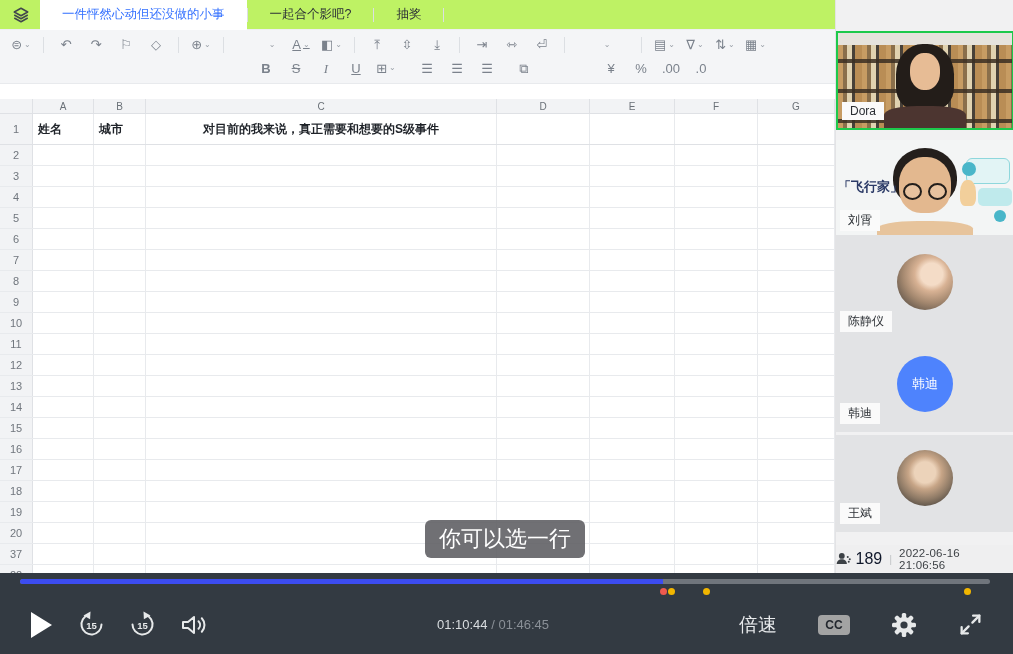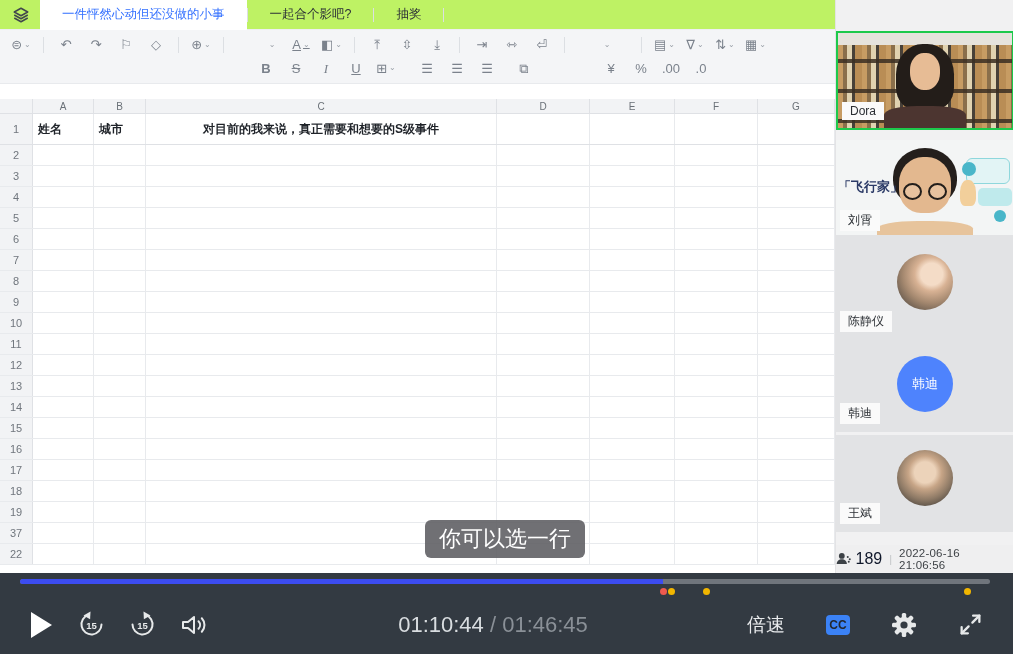--- a/index.html
+++ b/index.html
@@ -81,25 +81,25 @@
 
 .player{position:absolute;left:0;top:573px;width:1013px;height:81px;background:#333a42}
 .track{position:absolute;left:20px;right:23px;top:6px;height:5px;background:#70757c;border-radius:3px;cursor:pointer}
 .fill{height:100%;border-radius:3px 0 0 3px}
 .mk{position:absolute;top:9px;width:7px;height:7px;border-radius:50%;cursor:pointer}
 .controls{position:absolute;left:0;top:22px;right:0;height:59px;display:flex;align-items:center}
 .pbtn{display:flex;align-items:center;justify-content:center;cursor:pointer}
 .play{margin-left:28px}
 .skip{margin-left:24px}
 .vol{margin-left:24px}
-.time{position:absolute;left:493px;transform:translateX(-50%);font-size:22px;color:#8a9097;white-space:nowrap}
+.time{position:absolute;left:493px;transform:translateX(-50%);font-size:13px;color:#8a9097;white-space:nowrap}
 .time .cur{color:#d9dde0}
 .rightgrp{margin-left:auto;display:flex;align-items:center;gap:41px;margin-right:30px}
 .speed{color:#e8eaec;font-size:19px;cursor:pointer}
-.ccbadge{background:#3b82f6;color:#23272e;font-weight:bold;font-size:12px;border-radius:4px;width:24px;height:20px;display:flex;align-items:center;justify-content:center;cursor:pointer}
+.ccbadge{background:#a3a3a3;color:#23272e;font-weight:bold;font-size:12px;border-radius:4px;width:32px;height:20px;display:flex;align-items:center;justify-content:center;cursor:pointer}
 </style>
 </head>
 <body>
 
 <div class="screen">
   <div class="sheet">
 
     <div class="tabbar">
       <svg class="layers" viewBox="0 0 24 24" fill="none" stroke="#41464d" stroke-width="2" stroke-linejoin="round">
         <path d="M12 3 L21 8 12 13 3 8 Z"></path>
@@ -426,20 +426,30 @@
             <div class="c"></div>
             <div class="c"></div>
             <div class="c"></div>
             <div class="c"></div>
             <div class="c"></div>
             <div class="c"></div>
             <div class="c"></div>
           </div>
           <div class="r">
             <div class="rn">19</div>
+            <div class="c"></div>
+            <div class="c"></div>
+            <div class="c"></div>
+            <div class="c"></div>
+            <div class="c"></div>
+            <div class="c"></div>
+            <div class="c"></div>
+          </div>
+          <div class="r">
+            <div class="rn">20</div>
             <div class="c"></div>
             <div class="c"></div>
             <div class="c"></div>
             <div class="c"></div>
             <div class="c"></div>
             <div class="c"></div>
             <div class="c"></div>
           </div>
           <div class="r">
             <div class="rn">37</div>

